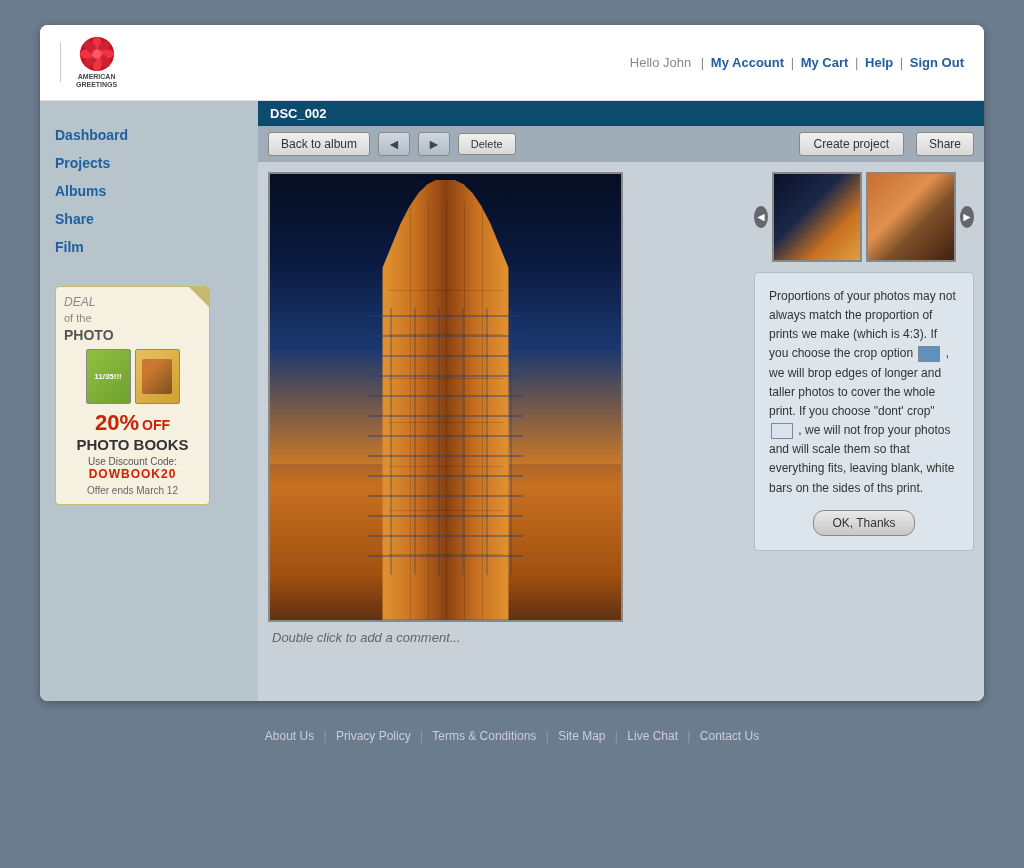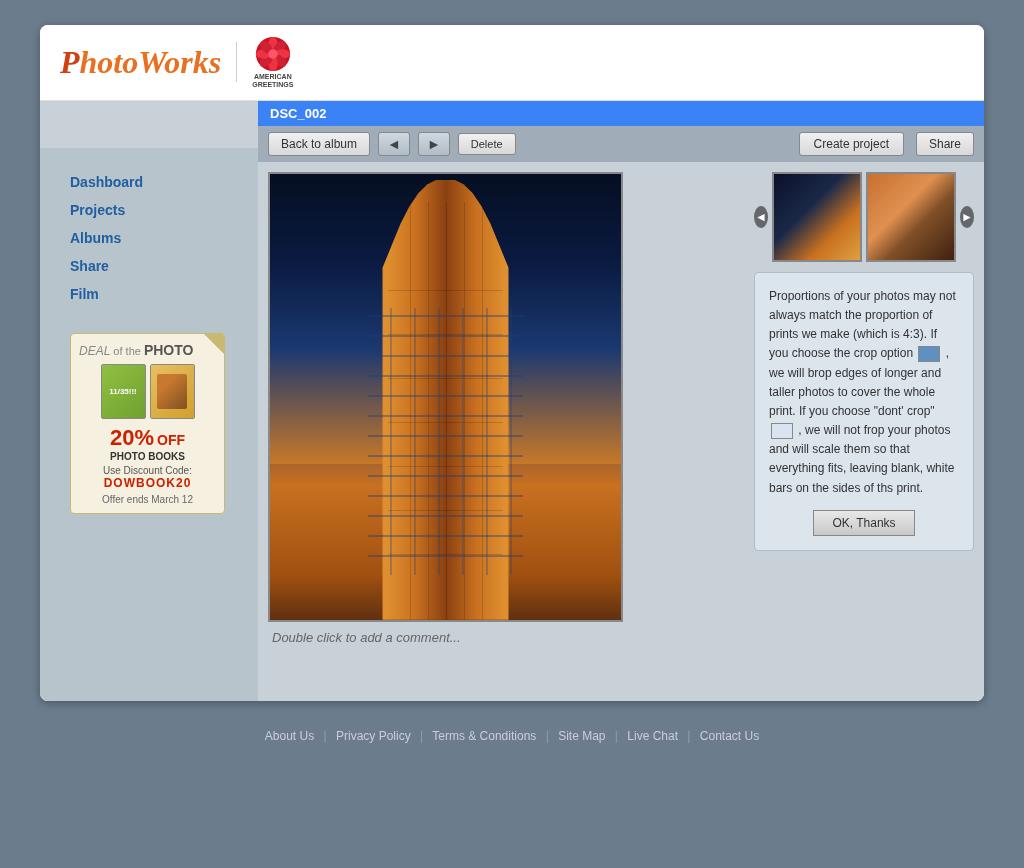--- a/index.html
+++ b/index.html
@@ -81,23 +81,22 @@
     .content-area {
       display: flex;
       background: #c8d0d8;
       min-height: 600px;
     }
 
     
     .sidebar {
       width: 218px;
       background: #b8c4cc;
-      padding: 20px 30px;
+      padding: 20px 15px;
       flex-shrink: 0;
-      margin-top: 47px;
     }
 
     .sidebar-nav {
       list-style: none;
       margin-bottom: 25px;
     }
 
     .sidebar-nav li {
       padding: 6px 0;
     }
@@ -158,21 +157,21 @@
       color: #cc2200;
     }
 
     .deal-off {
       font-size: 14px;
       font-weight: bold;
       color: #cc2200;
     }
 
     .deal-books {
-      font-size: 10px;
+      font-size: 15px;
       font-weight: bold;
       color: #333;
     }
 
     .deal-code-label {
       font-size: 10px;
       color: #555;
       margin-top: 3px;
     }
 
@@ -198,21 +197,21 @@
       border-color: transparent #c8b870 transparent transparent;
     }
 
     
     .main-area {
       flex: 1;
       padding: 0;
     }
 
     .photo-title-bar {
-      background: #3b82f6;
+      background: #0c4a6e;
       color: #fff;
       padding: 5px 12px;
       font-size: 13px;
       font-weight: bold;
     }
 
     .photo-toolbar {
       background: #a0adb8;
       padding: 6px 10px;
       display: flex;
@@ -404,21 +403,21 @@
 
     .crop-swatch-light {
       background: #d8e4f0;
     }
 
     .ok-btn {
       display: block;
       margin: 12px auto 0;
       background: linear-gradient(to bottom, #e8e8e8, #c8c8c8);
       border: 1px solid #888;
-      border-radius: 0;
+      border-radius: 11px;
       padding: 5px 18px;
       font-size: 12px;
       cursor: pointer;
       color: #333;
     }
 
     
     .footer {
       text-align: center;
       padding: 18px 1px 12px;
@@ -463,57 +462,65 @@
     }
   </style>
 </head>
 <body>
 
 <div class="outer">
   <div class="main-card">
 
     <div class="header">
       <div class="logo-area">
-        <div class="logo-text">
-          <span>P</span>hoto<span style="color:#e87020">W</span>orks
-        </div>
         <div class="divider-vert"></div>
         <div class="american-greetings">
           <svg class="ag-rose" viewBox="0 0 40 40">
             <circle cx="20" cy="20" r="18" fill="#cc1122"></circle>
             <circle cx="20" cy="20" r="10" fill="#dd2233"></circle>
             <ellipse cx="20" cy="10" rx="5" ry="8" fill="#ee3344" transform="rotate(0,20,20)"></ellipse>
             <ellipse cx="20" cy="10" rx="5" ry="8" fill="#cc2233" transform="rotate(45,20,20)"></ellipse>
             <ellipse cx="20" cy="10" rx="5" ry="8" fill="#ee3344" transform="rotate(90,20,20)"></ellipse>
             <ellipse cx="20" cy="10" rx="5" ry="8" fill="#cc2233" transform="rotate(135,20,20)"></ellipse>
             <ellipse cx="20" cy="10" rx="5" ry="8" fill="#ee3344" transform="rotate(180,20,20)"></ellipse>
             <ellipse cx="20" cy="10" rx="5" ry="8" fill="#cc2233" transform="rotate(225,20,20)"></ellipse>
             <ellipse cx="20" cy="10" rx="5" ry="8" fill="#ee3344" transform="rotate(270,20,20)"></ellipse>
             <ellipse cx="20" cy="10" rx="5" ry="8" fill="#cc2233" transform="rotate(315,20,20)"></ellipse>
             <circle cx="20" cy="20" r="5" fill="#ff5566"></circle>
           </svg>
           <div style="font-size:7px;color:#444;font-weight:bold;text-align:center;line-height:1.2;">AMERICAN<br>GREETINGS</div>
         </div>
       </div>
+      <div class="header-nav">
+        <span>Hello John</span>
+        <span class="footer-sep">|</span>
+        <a href="#">My Account</a>
+        <span class="footer-sep">|</span>
+        <a href="#">My Cart</a>
+        <span class="footer-sep">|</span>
+        <a href="#">Help</a>
+        <span class="footer-sep">|</span>
+        <a href="#">Sign Out</a>
+      </div>
     </div>
 
     <div class="content-area">
 
       <div class="sidebar">
         <ul class="sidebar-nav">
           <li><a href="#">Dashboard</a></li>
           <li><a href="#">Projects</a></li>
           <li><a href="#">Albums</a></li>
           <li><a href="#">Share</a></li>
           <li><a href="#">Film</a></li>
         </ul>
 
         <div class="deal-banner">
           <div class="deal-corner"></div>
-          <div style="display:flex;align-items:baseline;justify-content:flex-start;gap:3px;">
+          <div style="display:flex;align-items:baseline;justify-content:flex-start;gap:3px;flex-direction:column;">
             <span style="font-style:italic;font-size:12px;color:#888;">DEAL</span>
             <span style="font-size:11px;color:#888;">of the</span>
             <span style="font-size:14px;font-weight:bold;color:#555;">PHOTO</span>
           </div>
           <div class="deal-photo-area">
             <div class="deal-photo-book" style="font-size:8px;color:#fff;text-align:center;padding:3px;">
               <div style="font-size:8px;font-weight:bold;">11/35!!!</div>
             </div>
             <div class="deal-photo-book2">
               <div style="width:100%;height:100%;background:linear-gradient(135deg,#e8c060,#d0a030);display:flex;align-items:center;justify-content:center;">

